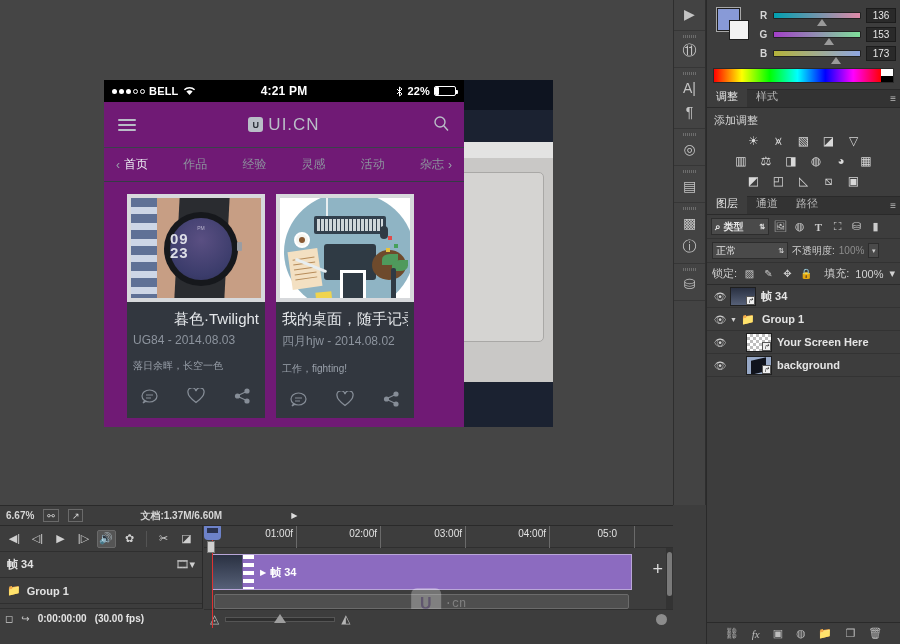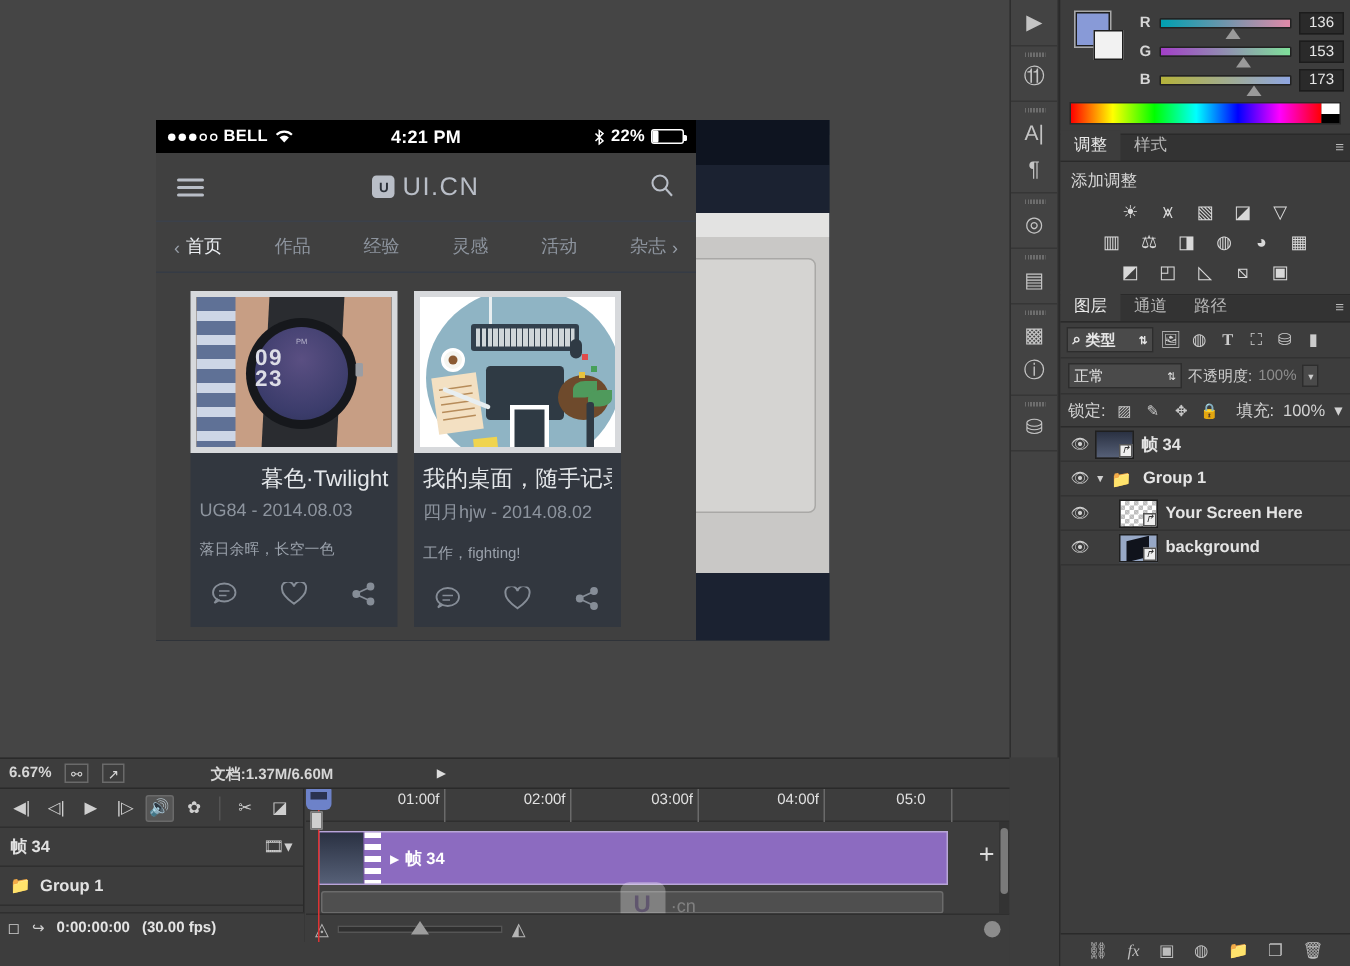--- a/index.html
+++ b/index.html
@@ -24,21 +24,21 @@
   #bg-photo .band-dark{position:absolute;left:0;right:0;background:#1b2231;}
   #bg-photo .kbd{position:absolute;background:#0e1420;}
   #bg-photo .key{position:absolute;background:#c9cdd4;border-radius:1px;}
   #bg-photo .deck{position:absolute;left:0;right:0;background:#c9c8c6;}
   #bg-photo .pad{position:absolute;background:#d5d4d2;border:1px solid #a9a8a6;border-radius:5px;}
   #bg-photo .lip{position:absolute;left:0;right:0;background:#e3e3e2;}
 
   
   #phone{
     position:absolute; left:0; top:0; width:360px; height:347px;
-    background:#404040; overflow:hidden;
+    background:#701a75; overflow:hidden;
   }
   
   #statusbar{
     height:22px; background:#000; color:#fff; display:flex;
     align-items:center; padding:0 8px; font-size:11px; font-weight:bold;
     letter-spacing:.2px;
   }
   #statusbar .left{display:flex;align-items:center;gap:4px;flex:1;}
   #statusbar .right{display:flex;align-items:center;gap:4px;flex:1;justify-content:flex-end;}
   #statusbar .center{font-size:12px;font-weight:bold;}
@@ -238,21 +238,21 @@
   .clip{position:absolute;left:8px;top:28px;height:36px;background:#8c6bc0;border:1px solid #b9a6d8;display:flex;align-items:center;}
   .clip .tn{width:30px;height:34px;background:linear-gradient(#2a3142,#566077);border-right:1px solid #6a5590;}
   .clip .perf{width:11px;height:34px;background:repeating-linear-gradient(180deg,#fff 0 4px,#8c6bc0 4px 8px);}
   .clip .tri{margin:0 4px 0 6px;font-size:8px;color:#fff;}
   .clip .nm{font-size:11px;color:#fff;font-weight:bold;}
   .subclip{position:absolute;left:10px;top:68px;height:15px;background:#4f4f4f;border:1px solid #6b6b6b;border-radius:2px;}
   .plus{position:absolute;right:10px;top:33px;font-size:18px;color:#dcdcdc;cursor:pointer;}
   #wm{position:absolute;left:50%;top:62px;transform:translateX(-50%);display:flex;align-items:center;gap:4px;opacity:.28;}
   #wm .hex{width:30px;height:32px;background:#fff;border-radius:6px;display:flex;align-items:center;justify-content:center;
      color:#8c6bc0;font-size:16px;font-weight:bold;}
-  #wm .t{font-size:12px;color:#fff;}
+  #wm .t{font-size:12px;color:#fff;font-family:Liberation Mono, monospace;}
   #tl-sb{position:absolute;left:0;bottom:0;right:0;height:19px;background:#3d3d3d;border-top:1px solid #2f2f2f;
      display:flex;align-items:center;gap:6px;padding:0 6px;}
   #tl-sb .zs{flex:0 0 auto;width:110px;height:5px;background:#2f2f2f;border:1px solid #555;position:relative;}
   #tl-sb .zs i{position:absolute;left:48px;top:-4px;width:0;height:0;border-left:6px solid transparent;border-right:6px solid transparent;border-bottom:9px solid #9d9d9d;}
   #tl-sb .mt{font-size:12px;color:#b5b5b5;}
   #tl-sb .knob{margin-left:auto;width:11px;height:11px;border-radius:50%;background:#8c8c8c;}
   #tl-scroll{position:absolute;right:0;top:22px;width:7px;bottom:19px;background:#333;}
   #tl-scroll i{position:absolute;left:1px;top:4px;width:5px;height:44px;background:#7a7a7a;border-radius:3px;}
 </style>
 </head>

